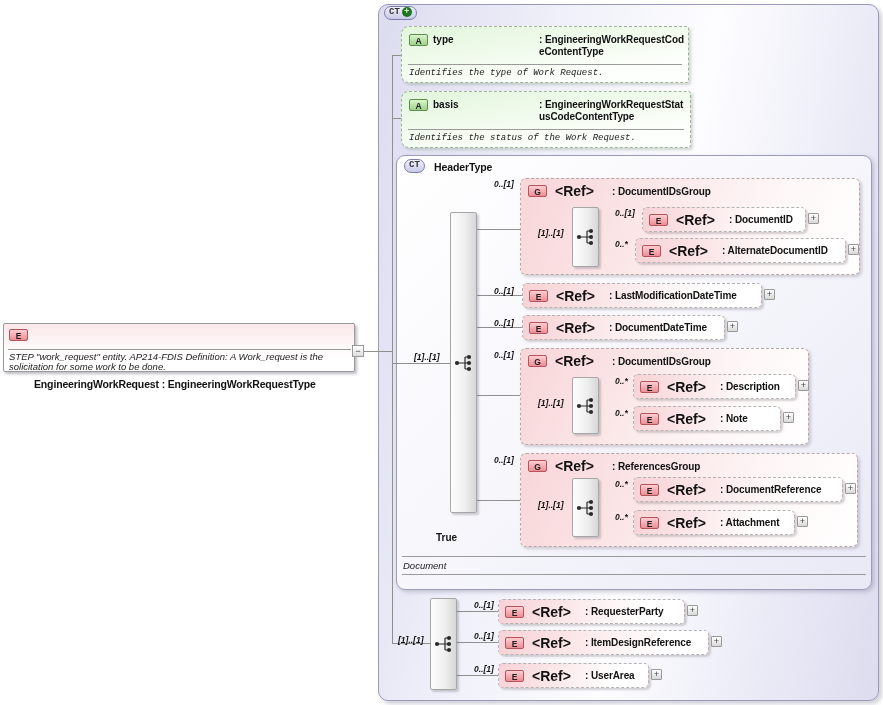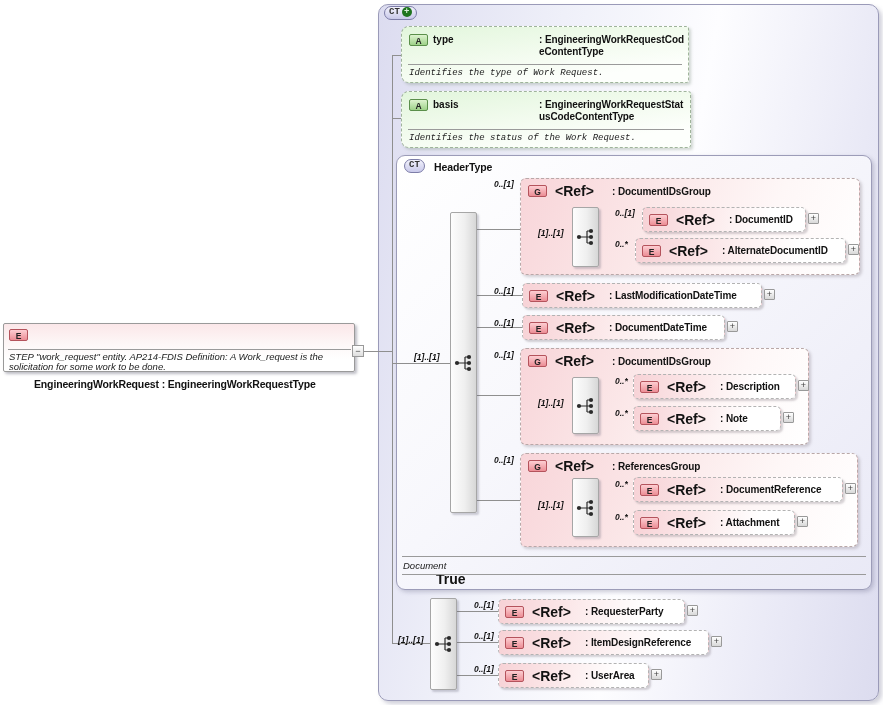--- a/index.html
+++ b/index.html
@@ -239,21 +239,21 @@
   <span class="card" style="left:615px;top:512px;">0..*</span>
   <div class="ebox" style="left:633px;top:510px;width:162px;">
     <span class="badge pink">E</span>
     <span class="ref">&lt;Ref&gt;</span>
     <span class="elabel">: Attachment</span>
   </div>
   <div class="plus" style="left:797px;top:516px;">+</div>
 
   <span class="sep" style="left:402px;top:556px;width:464px;"></span>
   <span class="desc" style="position:absolute;left:403px;top:560px;font-size:9.5px;">Document</span>
-  <span style="position:absolute;left:436px;top:571px;font-size:14px;font-weight:bold;">True</span>
+  <span style="position:absolute;left:436px;top:532px;font-size:10px;font-weight:bold;">True</span>
   <span class="sep" style="left:402px;top:574px;width:464px;"></span>
 
   <span class="card" style="left:398px;top:635px;">[1]..[1]</span>
   <div class="seqbar" style="left:430px;top:598px;height:92px;">
     <svg class="seqicon" viewBox="0 0 19 20">
         <circle cx="3" cy="10" r="2.1" fill="#2a2a2a"></circle>
         <path d="M3 10H11M11 4V16M11 4H14M11 10H14M11 16H14" stroke="#2a2a2a" fill="none" stroke-width="1.2"></path>
         <circle cx="15" cy="4" r="2.1" fill="#2a2a2a"></circle>
         <circle cx="15" cy="10" r="2.1" fill="#2a2a2a"></circle>
         <circle cx="15" cy="16" r="2.1" fill="#2a2a2a"></circle>

